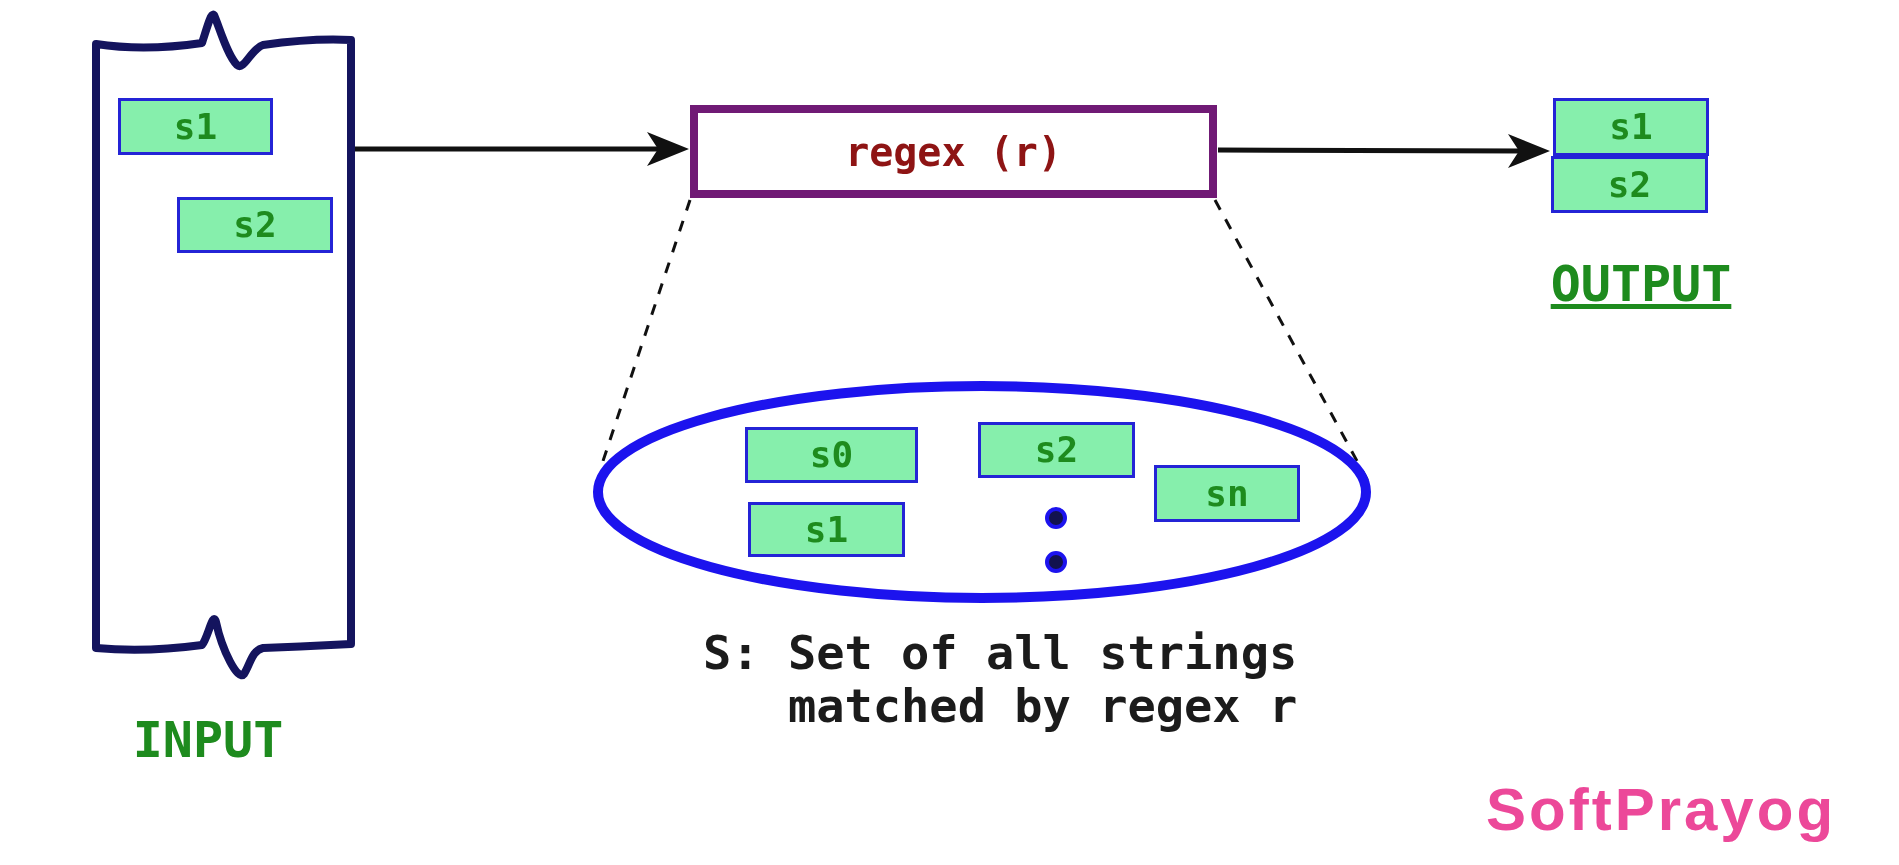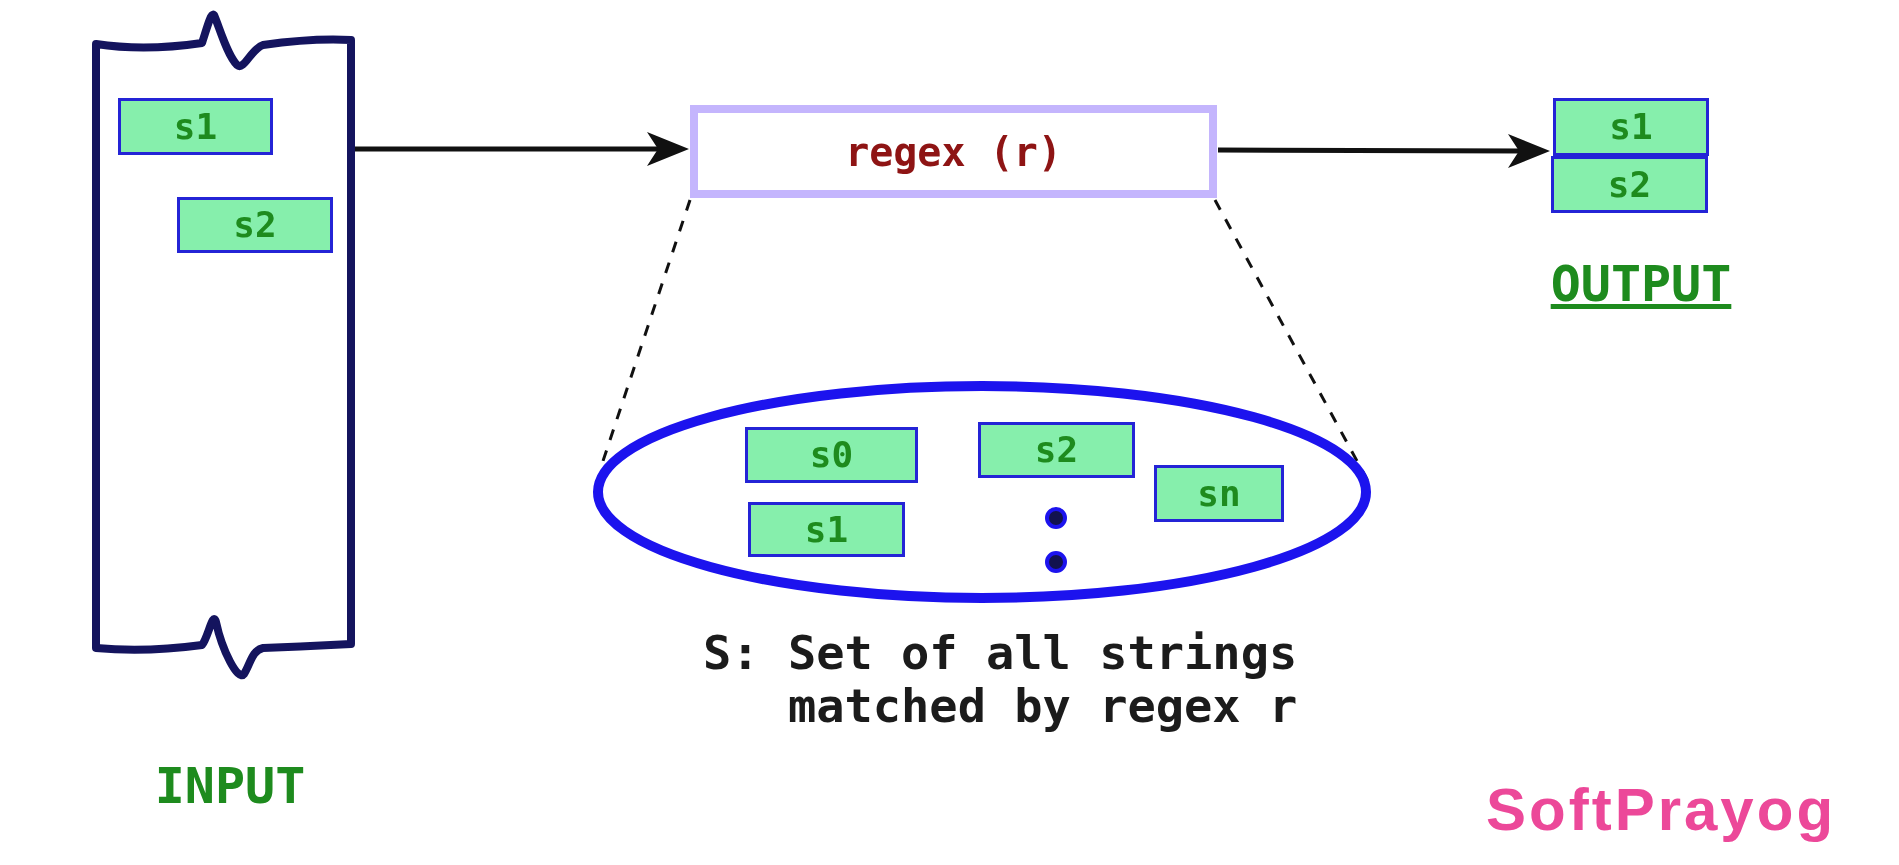--- a/index.html
+++ b/index.html
@@ -35,21 +35,21 @@
     justify-content: center;
     line-height: 1;
   }
   .regex-box {
     position: absolute;
     left: 690px;
     top: 105px;
     width: 527px;
     height: 93px;
     box-sizing: border-box;
-    border: 8px solid #c4b5fd;
+    border: 8px solid #701a75;
     background: #ffffff;
     color: #8e1414;
     font-weight: bold;
     font-size: 40px;
     display: flex;
     align-items: center;
     justify-content: center;
   }
   .big-label {
     position: absolute;
@@ -134,23 +134,23 @@
   <div class="chip" style="left:177px; top:197px; width:156px; height:56px;">s2</div>
 
   <div class="regex-box">regex (r)</div>
 
   <div class="chip" style="left:1553px; top:98px; width:156px; height:58px;">s1</div>
   <div class="chip" style="left:1551px; top:156px; width:157px; height:57px;">s2</div>
 
   <div class="chip" style="left:745px; top:427px; width:173px; height:56px;">s0</div>
   <div class="chip" style="left:748px; top:502px; width:157px; height:55px;">s1</div>
   <div class="chip" style="left:978px; top:422px; width:157px; height:56px;">s2</div>
-  <div class="chip" style="left:1154px; top:465px; width:130px; height:57px;">sn</div>
+  <div class="chip" style="left:1154px; top:465px; width:146px; height:57px;">sn</div>
 
-  <div class="big-label" style="left:230px; top:715px;margin-top:46px;">INPUT</div>
+  <div class="big-label" style="left:208px; top:715px;">INPUT</div>
   <div class="big-label" style="left:1641px; top:259px;text-decoration:underline;">OUTPUT</div>
 
   <div class="caption"><span>S: Set of all strings</span><br><span>   matched by regex r</span></div>
 
 
   <div class="watermark">SoftPrayog</div>
 
 </div>
 
 </body></html>

